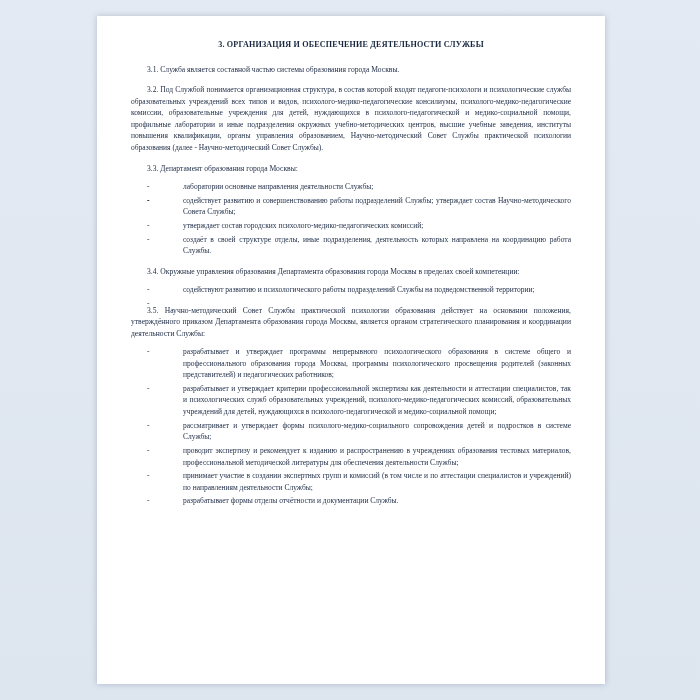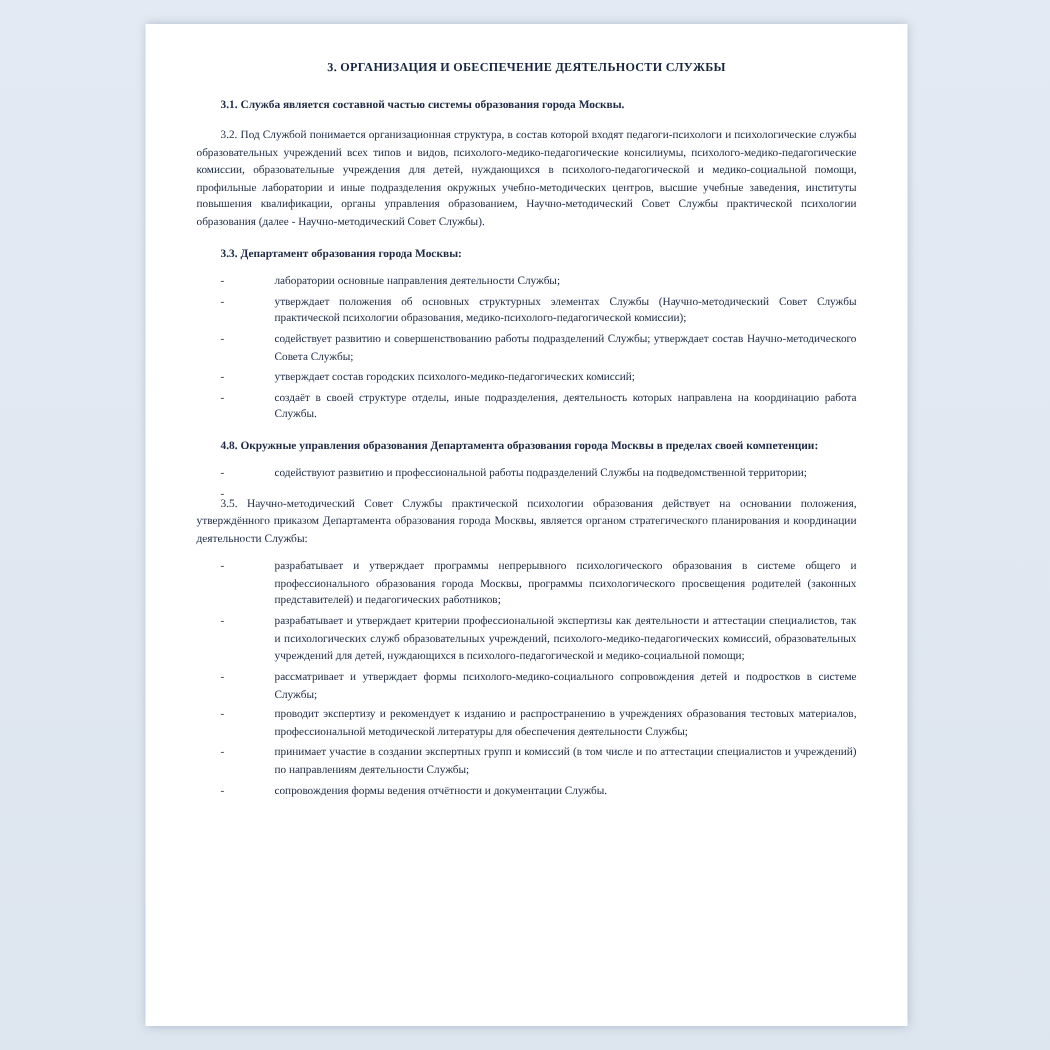--- a/index.html
+++ b/index.html
@@ -42,21 +42,21 @@
     margin: 0 0 13px 0;
     line-height: 1.3;
   }
   .sec-head {
     font-size: 7.6px;
     line-height: 1.5;
     text-align: justify;
     margin: 0 0 9px 0;
     text-indent: 16px;
   }
-  .sec-head b { font-weight: bold; }
+  .sec-head b { font-weight: normal; }
   p.body-par {
     font-size: 7.5px;
     line-height: 1.55;
     text-align: justify;
     margin: 0 0 9px 0;
     text-indent: 16px;
     hyphens: manual;
   }
   ul.dash-list {
     list-style: none;
@@ -91,41 +91,41 @@
         <b>3.1. Служба является составной частью системы образования города Москвы.</b>
       </div>
 
       <p class="body-par">3.2.  Под Службой понимается организационная структура, в состав которой входят педагоги-психологи и психологические службы образовательных учреждений всех типов и видов, психолого-медико-педагогические консилиумы, психолого-медико-педагогические комиссии, образовательные учреждения для детей, нуждающихся в психолого-педагогической и медико-социальной помощи, профильные лаборатории и иные подразделения окружных учебно-методических центров, высшие учебные заведения, институты повышения квалификации, органы управления образованием, Научно-методический Совет Службы практической психологии образования (далее - Научно-методический Совет Службы).</p>
 
       <div class="sec-head tight">
         <b>3.3. Департамент образования города Москвы:</b>
       </div>
       <ul class="dash-list">
         <li><span class="dash">-</span><span>лаборатории основные направления деятельности Службы;</span></li>
-        <li><span class="dash">-</span><span>утверждает положения об основных структурных элементах Службы (Научно-методический Совет Службы практической психологии образования, медико-психолого-педагогической комиссии);</span></li>
+        <li><span class="dash">-</span></li>
         <li><span class="dash">-</span><span>содействует развитию и совершенствованию работы подразделений Службы; утверждает состав Научно-методического Совета Службы;</span></li>
         <li><span class="dash">-</span><span>утверждает состав городских психолого-медико-педагогических комиссий;</span></li>
         <li><span class="dash">-</span><span>создаёт в своей структуре отделы, иные подразделения, деятельность которых направлена на координацию работа Службы.</span></li>
       </ul>
 
       <div class="sec-head tight">
-        <b>4.8. Окружные управления образования Департамента образования города Москвы в пределах своей компетенции:</b>
+        <b>3.4. Окружные управления образования Департамента образования города Москвы в пределах своей компетенции:</b>
       </div>
       <ul class="dash-list">
-        <li><span class="dash">-</span><span>содействуют развитию и профессиональной работы подразделений Службы на подведомственной территории;</span></li>
+        <li><span class="dash">-</span><span>содействуют развитию и психологического работы подразделений Службы на подведомственной территории;</span></li>
         <li><span class="dash">-</span></li>
       </ul>
 
       <div class="sec-head tight">
         <span>3.5. Научно-методический Совет Службы практической психологии образования действует на основании положения, утверждённого приказом Департамента образования города Москвы, является органом стратегического планирования и координации деятельности Службы:</span>
       </div>
       <ul class="dash-list">
         <li><span class="dash">-</span><span>разрабатывает и утверждает программы непрерывного психологического образования в системе общего и профессионального образования города Москвы, программы психологического просвещения родителей (законных представителей) и педагогических работников;</span></li>
         <li><span class="dash">-</span><span>разрабатывает и утверждает критерии профессиональной экспертизы как деятельности и аттестации специалистов, так и психологических служб образовательных учреждений, психолого-медико-педагогических комиссий, образовательных учреждений для детей, нуждающихся в психолого-педагогической и медико-социальной помощи;</span></li>
         <li><span class="dash">-</span><span>рассматривает и утверждает формы психолого-медико-социального сопровождения детей и подростков в системе Службы;</span></li>
         <li><span class="dash">-</span><span>проводит экспертизу и рекомендует к изданию и распространению в учреждениях образования тестовых материалов, профессиональной методической литературы для обеспечения деятельности Службы;</span></li>
         <li><span class="dash">-</span><span>принимает участие в создании экспертных групп и комиссий (в том числе и по аттестации специалистов и учреждений) по направлениям деятельности Службы;</span></li>
-        <li><span class="dash">-</span><span>сопровождения формы ведения отчётности и документации Службы.</span></li>
+        <li><span class="dash">-</span><span>разрабатывает формы отделы отчётности и документации Службы.</span></li>
       </ul>
 
     </div>
   </div>
 </div>
 
 </body></html>

